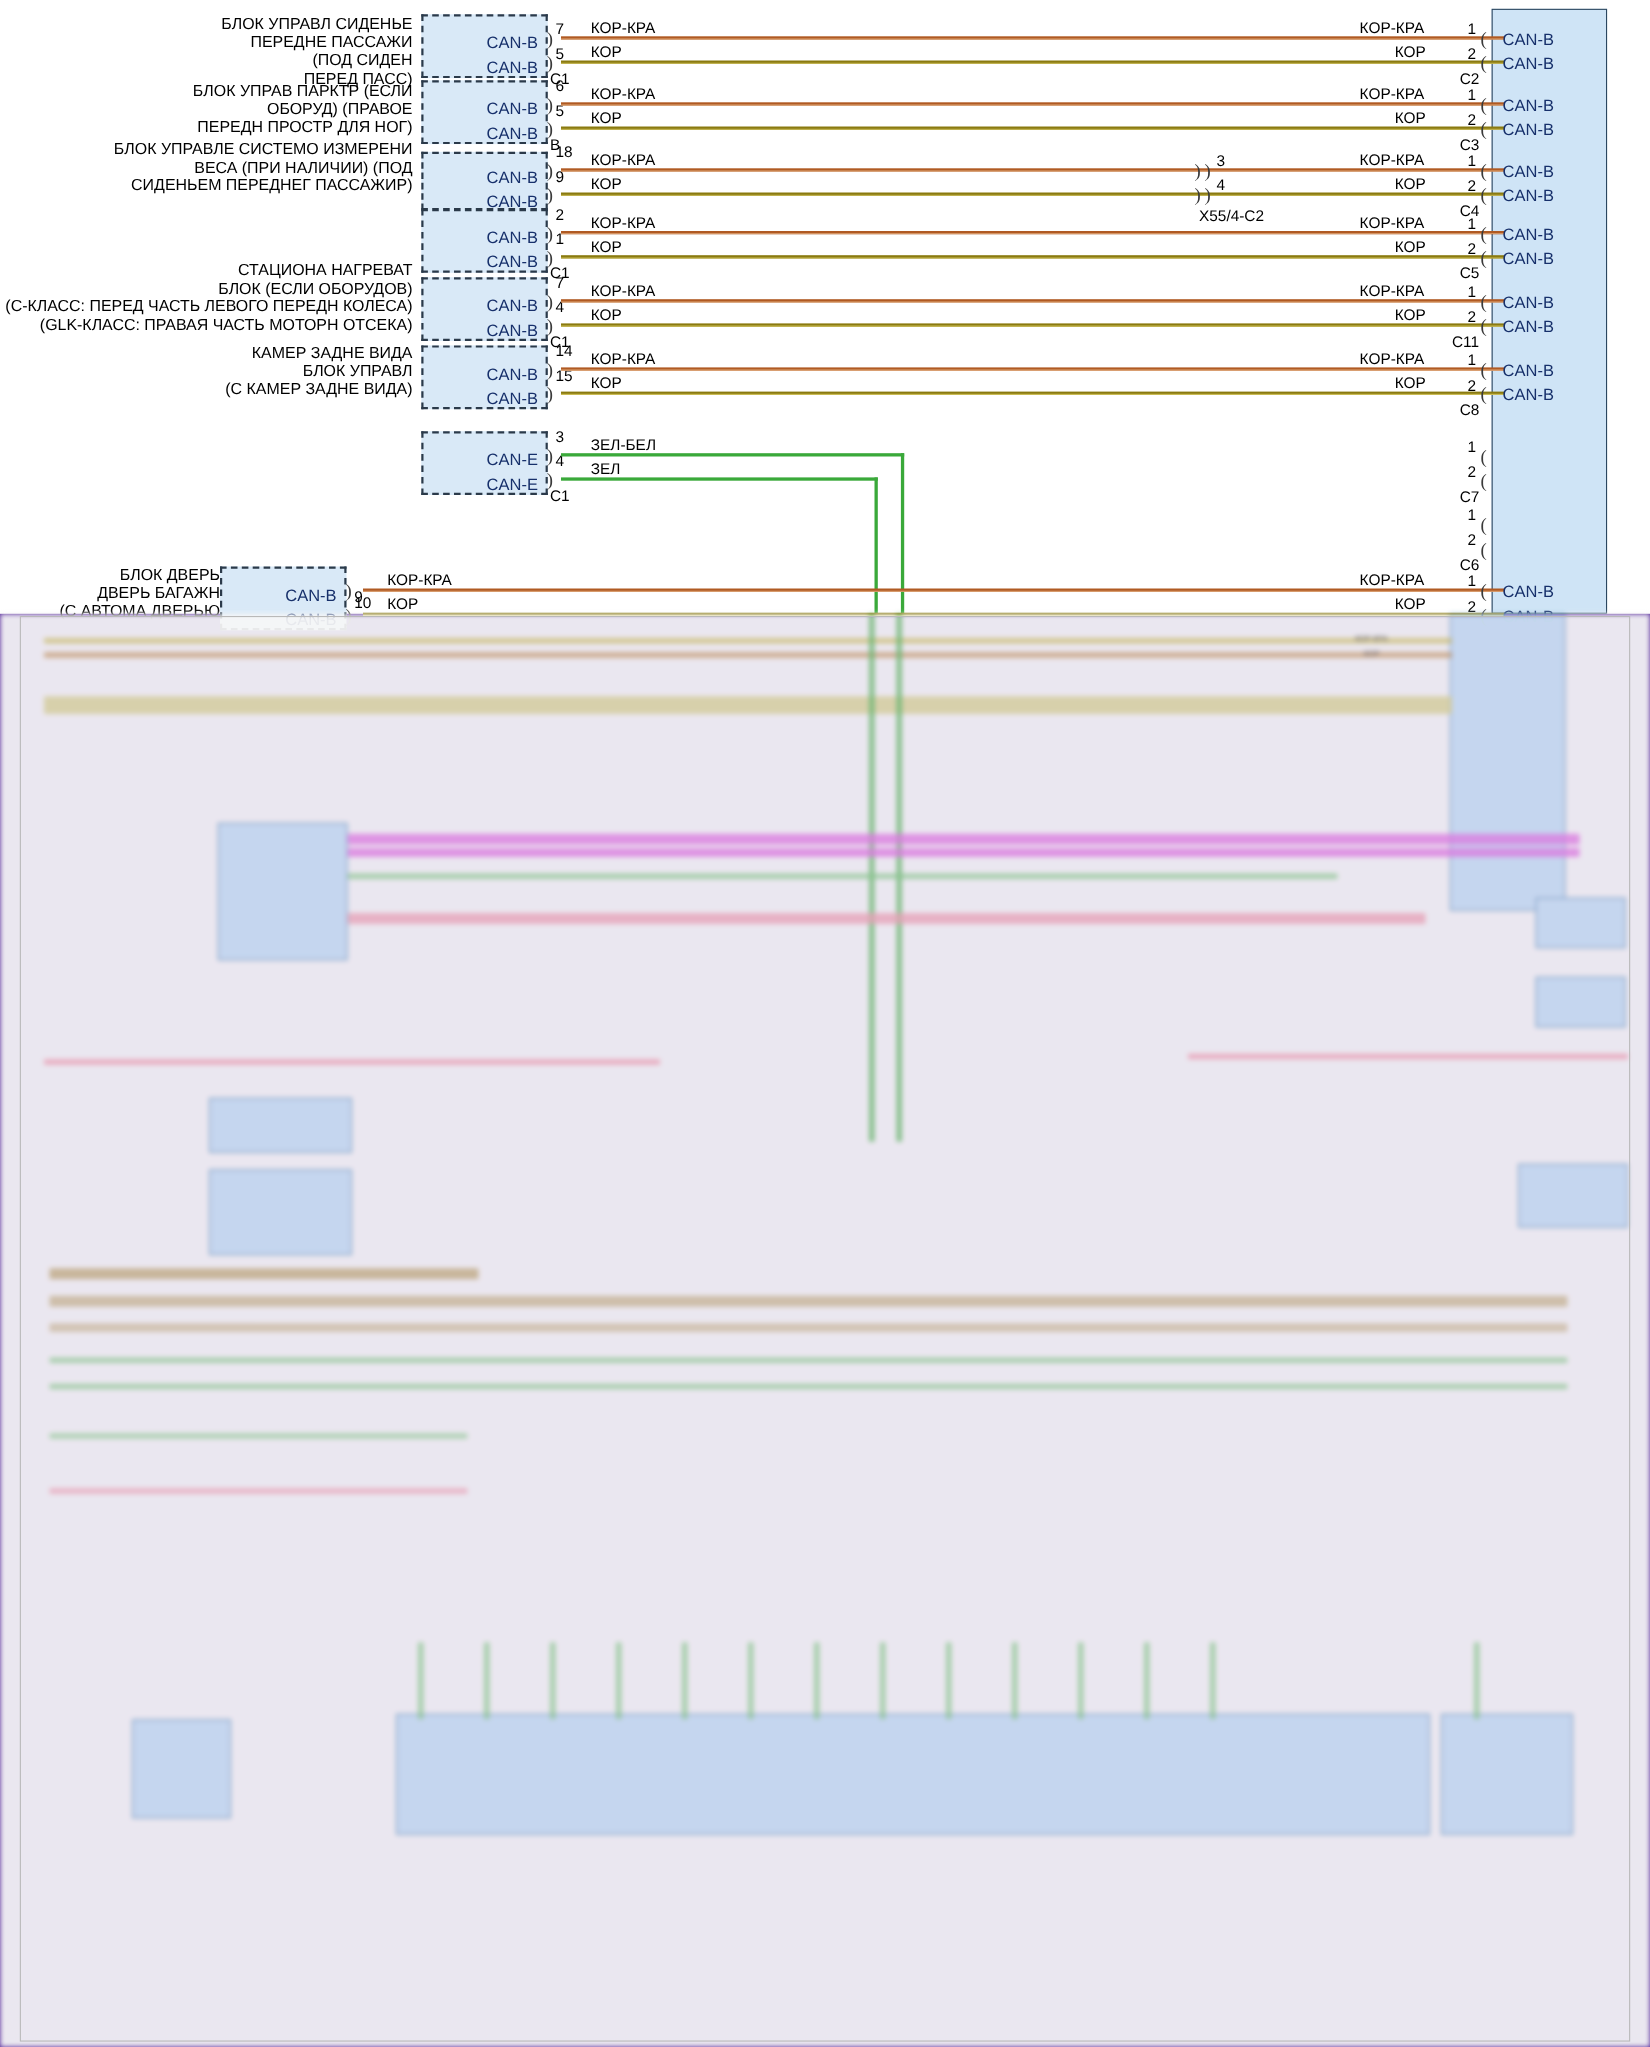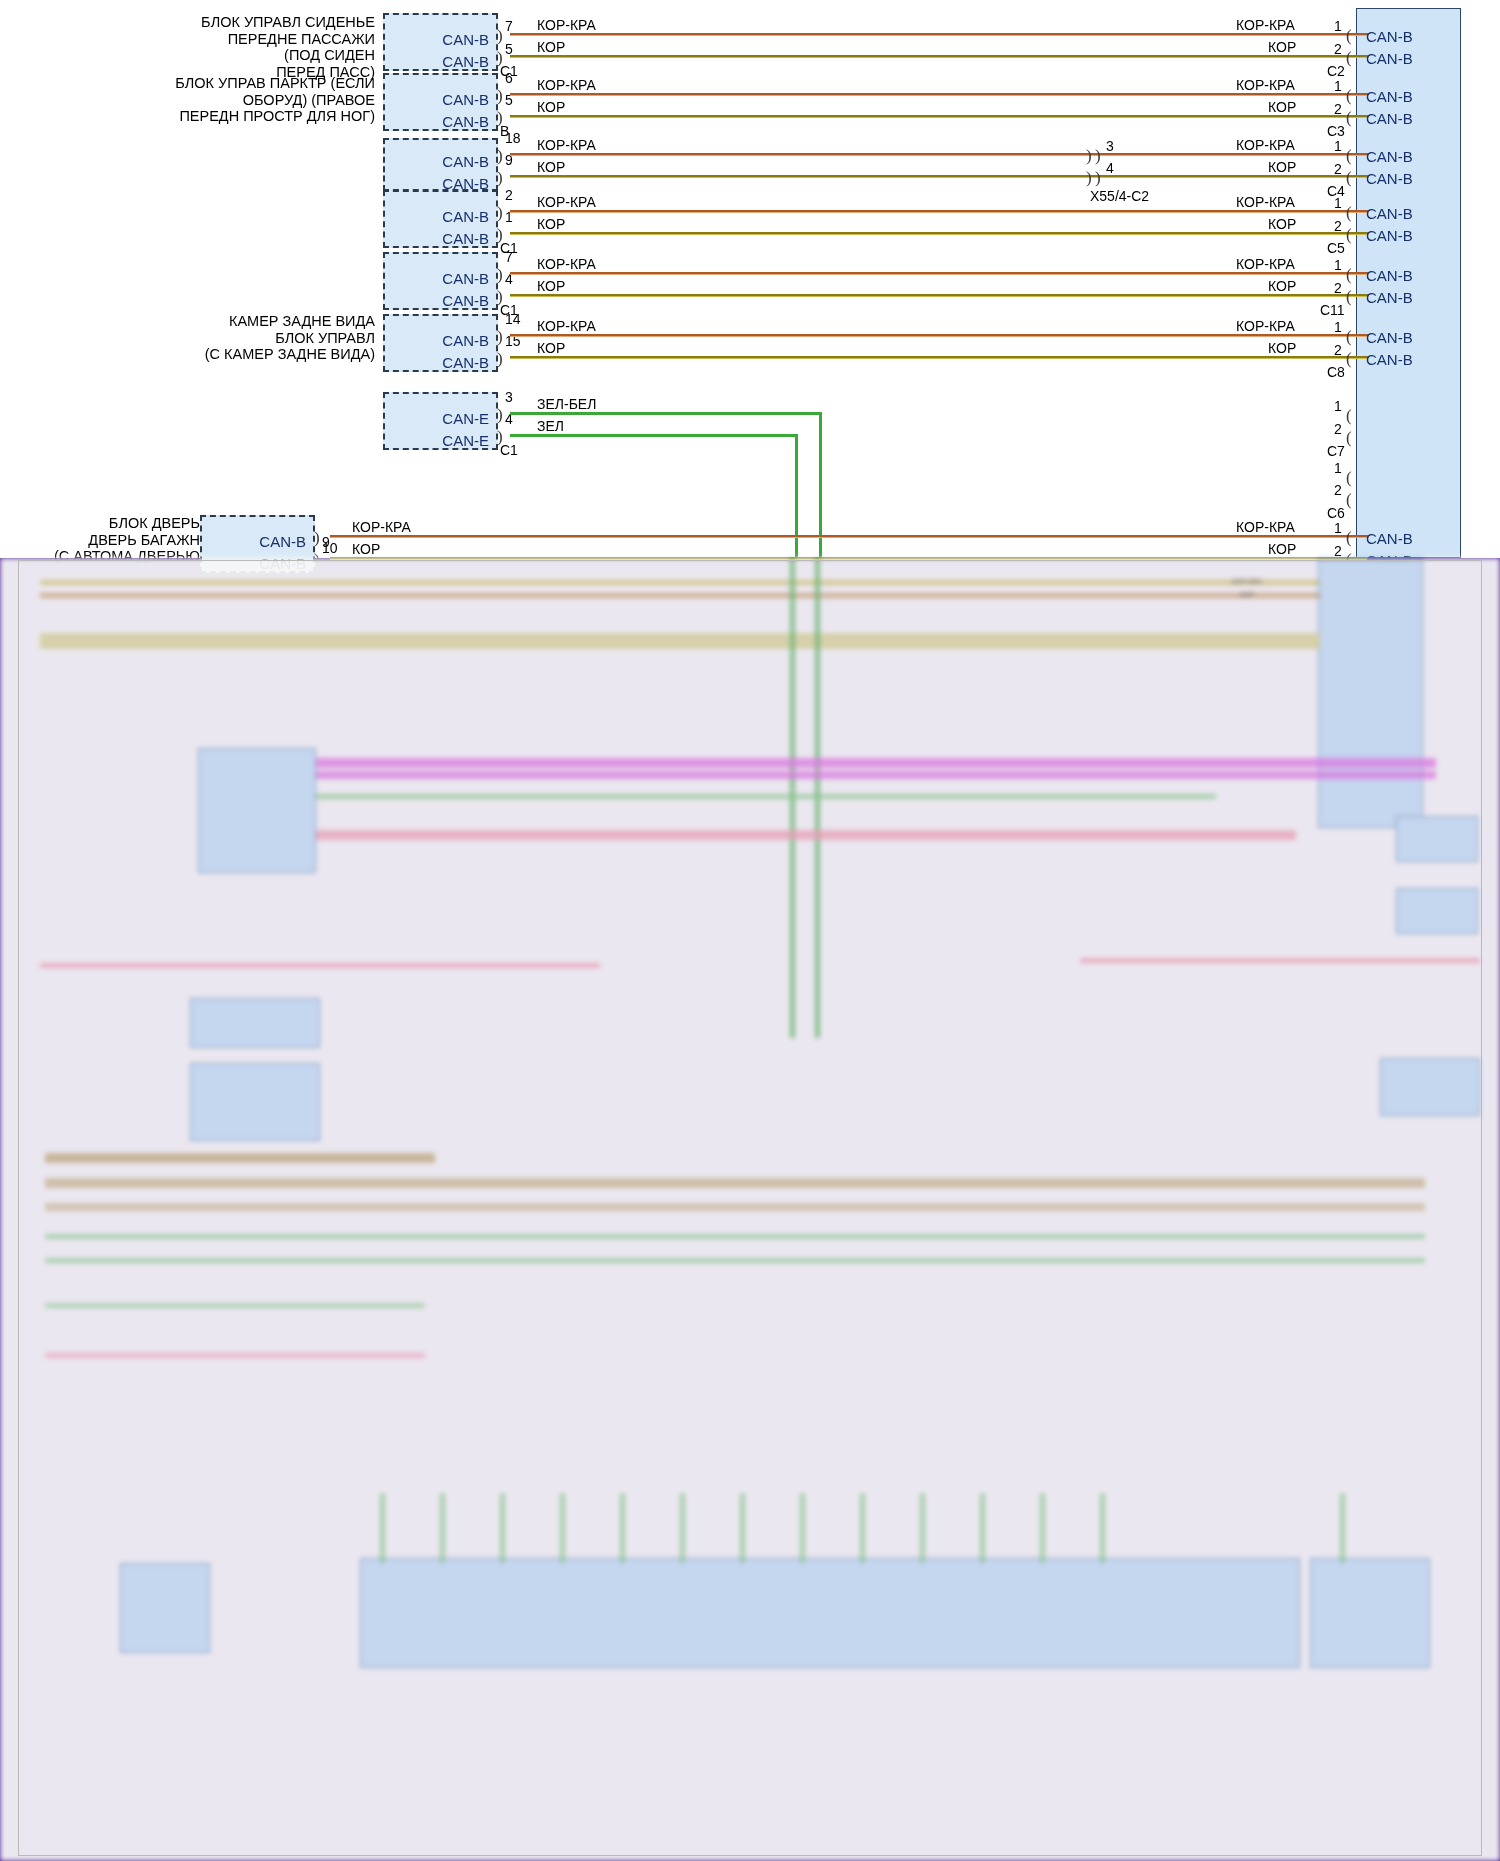--- a/index.html
+++ b/index.html
@@ -101,20 +101,25 @@
     <span class="wlab" style="left:1236px;top:77px;">КОР-КРА</span>
     <span class="wlab" style="left:1268px;top:99px;">КОР</span>
     <span class="pin" style="left:1334px;top:78px;">1</span>
     <span class="pin" style="left:1334px;top:101px;">2</span>
     <span class="sock" style="left:1346px;top:87px;">(</span>
     <span class="sock" style="left:1346px;top:109px;">(</span>
     <span class="cnum" style="left:1327px;top:123px;">C3</span>
     <span class="rcan" style="top:88px;">CAN-B</span>
     <span class="rcan" style="top:110px;">CAN-B</span>
 
+    <div class="cap" style="right:1125px;top:128px;">
+      <div>БЛОК УПРАВЛЕ СИСТЕМО ИЗМЕРЕНИ</div>
+      <div>ВЕСА (ПРИ НАЛИЧИИ) (ПОД</div>
+      <div>СИДЕНЬЕМ ПЕРЕДНЕГ ПАССАЖИР)</div>
+    </div>
     <div class="blk" style="left:383px;top:138px;width:115px;height:53px;">
       <span class="can" style="top:13px;">CAN-B</span>
       <span class="can" style="top:35px;">CAN-B</span>
     </div>
     <span class="sock" style="left:497px;top:147px;">)</span>
     <span class="sock" style="left:497px;top:169px;">)</span>
     <span class="pin" style="left:505px;top:130px;">18</span>
     <span class="pin" style="left:505px;top:152px;">9</span>
     <div class="wire w-korkra" style="left:510px;top:153px;width:858px;"></div>
     <div class="wire w-kor" style="left:510px;top:175px;width:858px;"></div>
@@ -153,20 +158,26 @@
     <span class="wlab" style="left:1236px;top:194px;">КОР-КРА</span>
     <span class="wlab" style="left:1268px;top:216px;">КОР</span>
     <span class="pin" style="left:1334px;top:195px;">1</span>
     <span class="pin" style="left:1334px;top:218px;">2</span>
     <span class="sock" style="left:1346px;top:204px;">(</span>
     <span class="sock" style="left:1346px;top:226px;">(</span>
     <span class="cnum" style="left:1327px;top:240px;">C5</span>
     <span class="rcan" style="top:205px;">CAN-B</span>
     <span class="rcan" style="top:227px;">CAN-B</span>
 
+    <div class="cap" style="right:1125px;top:238px;">
+      <div>СТАЦИОНА НАГРЕВАТ</div>
+      <div>БЛОК (ЕСЛИ ОБОРУДОВ)</div>
+      <div>(С-КЛАСС: ПЕРЕД ЧАСТЬ ЛЕВОГО ПЕРЕДН КОЛЕСА)</div>
+      <div>(GLK-КЛАСС: ПРАВАЯ ЧАСТЬ МОТОРН ОТСЕКА)</div>
+    </div>
     <div class="blk" style="left:383px;top:252px;width:115px;height:58px;">
       <span class="can" style="top:16px;">CAN-B</span>
       <span class="can" style="top:38px;">CAN-B</span>
     </div>
     <span class="sock" style="left:497px;top:266px;">)</span>
     <span class="sock" style="left:497px;top:288px;">)</span>
     <span class="pin" style="left:505px;top:249px;">7</span>
     <span class="pin" style="left:505px;top:271px;">4</span>
     <span class="cnum" style="left:500px;top:302px;">C1</span>
     <div class="wire w-korkra" style="left:510px;top:272px;width:858px;"></div>

